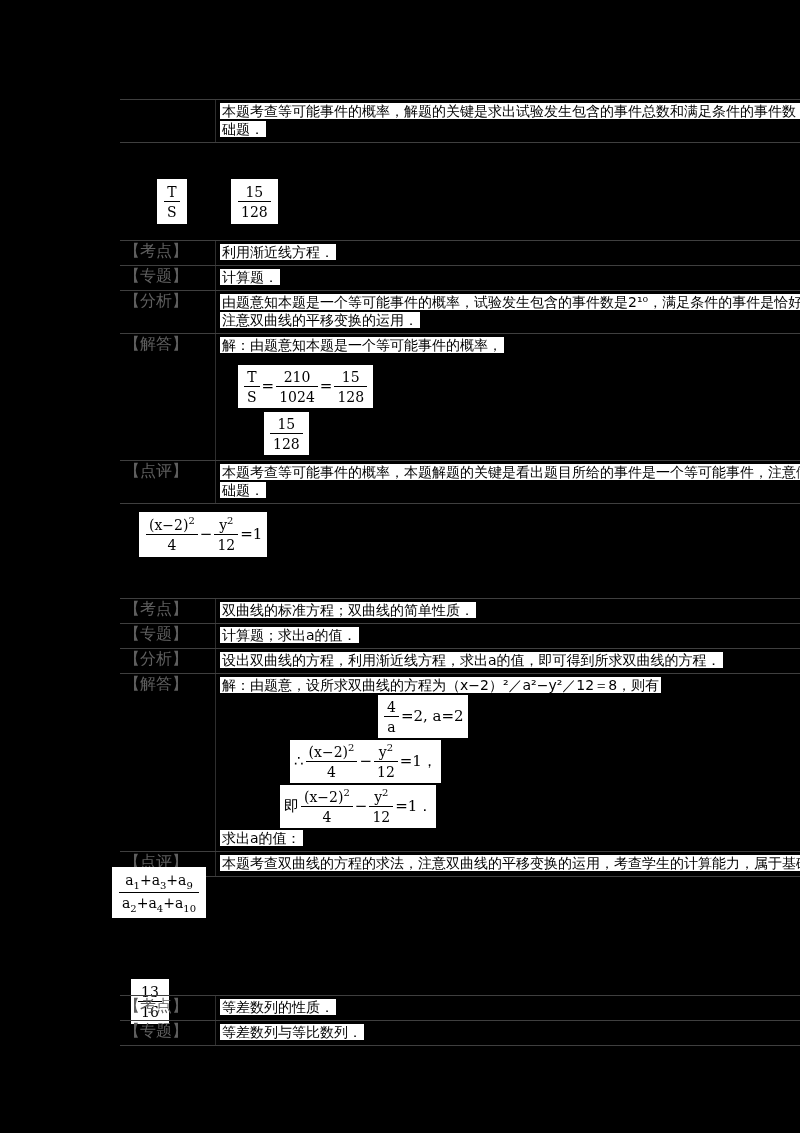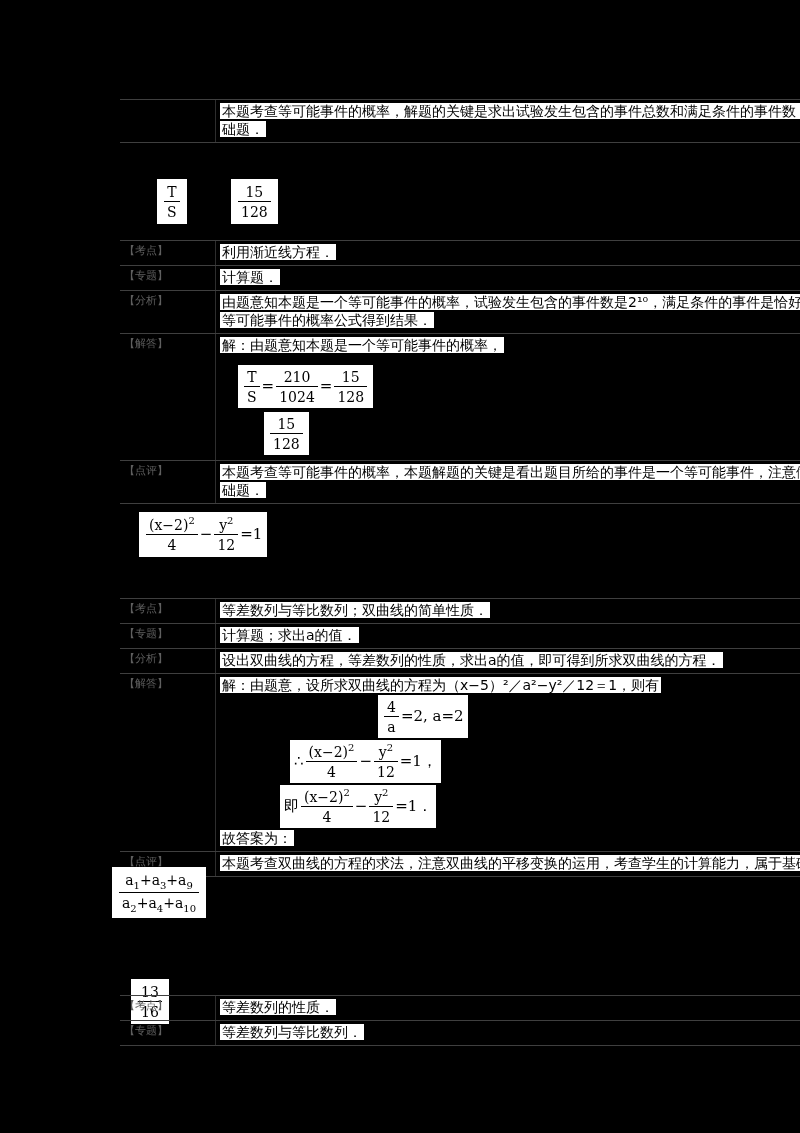--- a/index.html
+++ b/index.html
@@ -11,21 +11,21 @@
     font-family:"DejaVu Sans",sans-serif;
   }
   .abs{position:absolute;}
   
   .tbl{border-top:1px solid #3f3f3f;box-sizing:border-box;}
   .trow{display:flex;align-items:stretch;border-bottom:1px solid #3f3f3f;box-sizing:border-box;}
   .trow.single{border-top:1px solid #3f3f3f;}
   .tlabel{
     flex:0 0 96px;box-sizing:border-box;
     border-right:1px solid #2e2e2e;
-    color:#5f5f5f;font-size:11px;line-height:14px;
+    color:#5f5f5f;font-size:16px;line-height:14px;
     padding:3px 2px 0 4px;
     white-space:nowrap;overflow:hidden;
   }
   .tcontent{flex:1;padding:3px 0 3px 4px;min-width:0;}
   .tline{
     display:table;background:#ffffff;color:#000000;
     font-size:14px;line-height:16px;padding:0 2px;margin:0 0 2px 0;
     white-space:nowrap;max-width:575px;overflow:hidden;
   }
   
@@ -64,21 +64,21 @@
     <div class="trow" style="min-height:18px">
       <div class="tlabel">【专题】</div>
       <div class="tcontent">
           <div class="tline">计算题．</div>
         </div>
     </div>
     <div class="trow" style="min-height:35px">
       <div class="tlabel">【分析】</div>
       <div class="tcontent">
           <div class="tline">由题意知本题是一个等可能事件的概率，试验发生包含的事件数是2¹⁰，满足条件的事件是恰好出现3次正面，根据</div>
-          <div class="tline">等可能事件的概率公式得到结果．</div>
+          <div class="tline">注意双曲线的平移变换的运用．</div>
         </div>
     </div>
     <div class="trow" style="min-height:117px">
       <div class="tlabel">【解答】</div>
       <div class="tcontent">
         <div>
             <div class="tline">解：由题意知本题是一个等可能事件的概率，</div>
           </div>
         <div class="mathline" style="margin-left:18px;margin-top:12px">
             <span class="mfrac"><span class="mnum"><span class="mrun">T</span></span><span class="mden"><span class="mrun">S</span></span></span>
@@ -100,61 +100,61 @@
         </div>
     </div>
   </div>
 
   <div class="mbox abs" style="left:139px;top:512px"><span class="mfrac"><span class="mnum"><span class="mrun">(x−2)<sup>2</sup></span></span><span class="mden"><span class="mrun">4</span></span></span><span class="mrun">−</span><span class="mfrac"><span class="mnum"><span class="mrun">y<sup>2</sup></span></span><span class="mden"><span class="mrun">12</span></span></span><span class="mrun">=1</span></div>
 
   <div class="tbl abs" style="left:120px;top:598px;width:680px">
     <div class="trow" style="min-height:18px">
       <div class="tlabel">【考点】</div>
       <div class="tcontent">
-          <div class="tline">等差数列与等比数列；双曲线的简单性质．</div>
+          <div class="tline">双曲线的标准方程；双曲线的简单性质．</div>
         </div>
     </div>
     <div class="trow" style="min-height:18px">
       <div class="tlabel">【专题】</div>
       <div class="tcontent">
           <div class="tline">计算题；求出a的值．</div>
         </div>
     </div>
     <div class="trow" style="min-height:20px">
       <div class="tlabel">【分析】</div>
       <div class="tcontent">
-          <div class="tline">设出双曲线的方程，等差数列的性质，求出a的值，即可得到所求双曲线的方程．</div>
+          <div class="tline">设出双曲线的方程，利用渐近线方程，求出a的值，即可得到所求双曲线的方程．</div>
         </div>
     </div>
     <div class="trow" style="min-height:146px">
       <div class="tlabel">【解答】</div>
       <div class="tcontent">
         <div>
-            <div class="tline">解：由题意，设所求双曲线的方程为（x−5）²／a²−y²／12＝1，则有</div>
+            <div class="tline">解：由题意，设所求双曲线的方程为（x−2）²／a²−y²／12＝8，则有</div>
           </div>
         <div class="mathline" style="margin-left:158px;margin-top:2px">
             <span class="mfrac"><span class="mnum"><span class="mrun">4</span></span><span class="mden"><span class="mrun">a</span></span></span>
             <span class="mrun">=2, a=2</span>
           </div>
         <div class="mathline" style="margin-left:70px;margin-top:2px">
             <span class="mrun">∴</span>
             <span class="mfrac"><span class="mnum"><span class="mrun">(x−2)<sup>2</sup></span></span><span class="mden"><span class="mrun">4</span></span></span>
             <span class="mrun">−</span>
             <span class="mfrac"><span class="mnum"><span class="mrun">y<sup>2</sup></span></span><span class="mden"><span class="mrun">12</span></span></span>
             <span class="mrun">=1，</span>
           </div>
         <div class="mathline" style="margin-left:60px;margin-top:2px">
             <span class="mrun">即</span>
             <span class="mfrac"><span class="mnum"><span class="mrun">(x−2)<sup>2</sup></span></span><span class="mden"><span class="mrun">4</span></span></span>
             <span class="mrun">−</span>
             <span class="mfrac"><span class="mnum"><span class="mrun">y<sup>2</sup></span></span><span class="mden"><span class="mrun">12</span></span></span>
             <span class="mrun">=1．</span>
           </div>
         <div>
-            <div class="tline">故答案为：</div>
+            <div class="tline">求出a的值：</div>
           </div>
       </div>
     </div>
     <div class="trow" style="min-height:20px">
       <div class="tlabel">【点评】</div>
       <div class="tcontent">
           <div class="tline">本题考查双曲线的方程的求法，注意双曲线的平移变换的运用，考查学生的计算能力，属于基础题．</div>
         </div>
     </div>
   </div>

